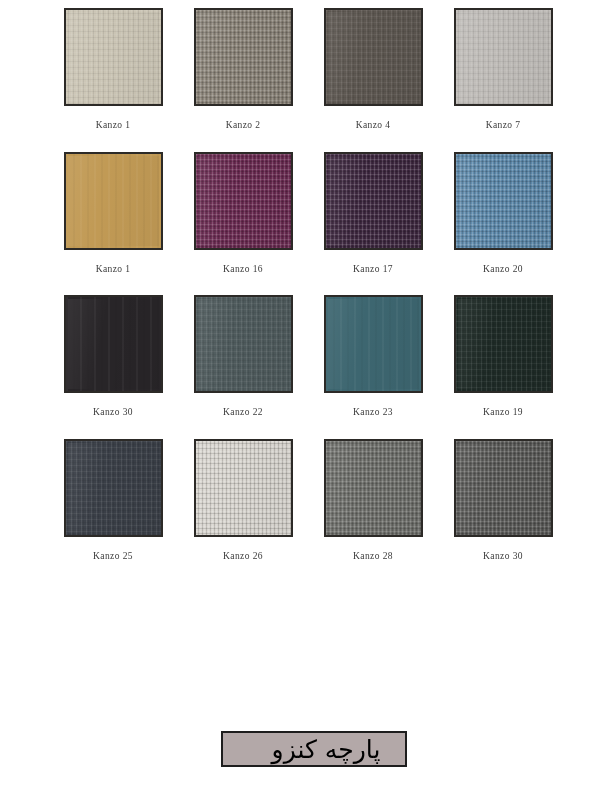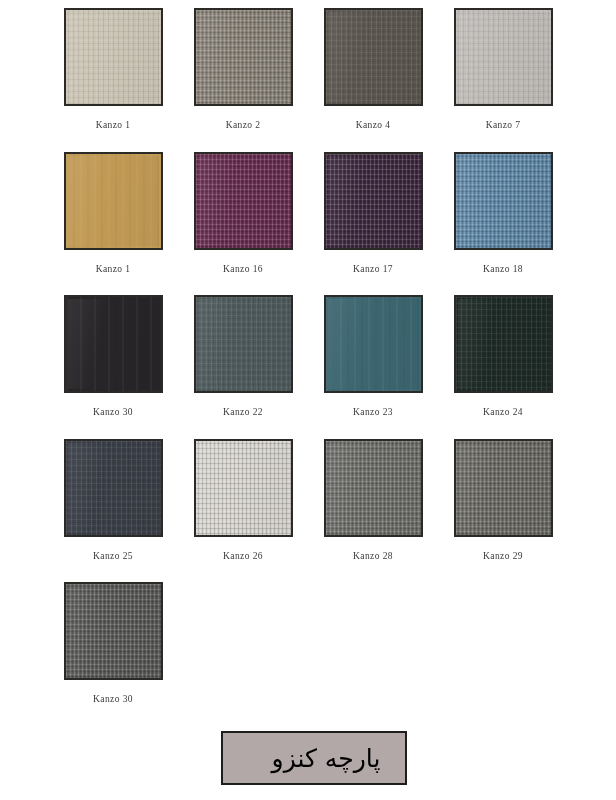--- a/index.html
+++ b/index.html
@@ -148,21 +148,21 @@
     text-align: center;
     white-space: nowrap;
     font-family: "Liberation Serif", "DejaVu Serif", serif;
   }
 
   #caption-box {
     position: absolute;
     left: 221px;
     top: 731px;
     width: 186px;
-    height: 54px;
+    height: 36px;
     box-sizing: border-box;
     background: #b3a8a8;
     border: 2px solid #1d1d1d;
     display: flex;
     align-items: center;
     justify-content: center;
     padding-left: 24px;
   }
   #caption-text {
     direction: rtl;
@@ -248,21 +248,21 @@
       <div class="swatch-label">Kanzo 17</div>
     </div>
     <div class="swatch-cell">
       <div class="chip-wrap">
         <div class="chip tex-strong" style="background-color: rgb(93, 137, 171); border-color: rgb(44, 42, 39);">
           <div class="weave-v"></div>
           <div class="weave-h"></div>
           <div class="sheen"></div>
         </div>
       </div>
-      <div class="swatch-label">Kanzo 18</div>
+      <div class="swatch-label">Kanzo 20</div>
     </div>
     <div class="swatch-cell">
       <div class="chip-wrap">
         <div class="chip tex-smooth" style="background-color: rgb(40, 37, 40); border-color: rgb(44, 42, 39);">
           <div class="weave-v"></div>
           <div class="weave-h"></div>
           <div class="sheen"></div>
         </div>
       </div>
       <div class="swatch-label">Kanzo 30</div>
@@ -288,21 +288,21 @@
       <div class="swatch-label">Kanzo 23</div>
     </div>
     <div class="swatch-cell">
       <div class="chip-wrap">
         <div class="chip " style="background-color: rgb(30, 42, 38); border-color: rgb(44, 42, 39);">
           <div class="weave-v"></div>
           <div class="weave-h"></div>
           <div class="sheen"></div>
         </div>
       </div>
-      <div class="swatch-label">Kanzo 24</div>
+      <div class="swatch-label">Kanzo 19</div>
     </div>
     <div class="swatch-cell">
       <div class="chip-wrap">
         <div class="chip " style="background-color: rgb(58, 63, 71); border-color: rgb(44, 42, 39);">
           <div class="weave-v"></div>
           <div class="weave-h"></div>
           <div class="sheen"></div>
         </div>
       </div>
       <div class="swatch-label">Kanzo 25</div>
@@ -319,30 +319,20 @@
     </div>
     <div class="swatch-cell">
       <div class="chip-wrap">
         <div class="chip tex-strong" style="background-color: rgb(110, 111, 107); border-color: rgb(44, 42, 39);">
           <div class="weave-v"></div>
           <div class="weave-h"></div>
           <div class="sheen"></div>
         </div>
       </div>
       <div class="swatch-label">Kanzo 28</div>
-    </div>
-    <div class="swatch-cell">
-      <div class="chip-wrap">
-        <div class="chip tex-strong" style="background-color: rgb(107, 106, 99); border-color: rgb(44, 42, 39);">
-          <div class="weave-v"></div>
-          <div class="weave-h"></div>
-          <div class="sheen"></div>
-        </div>
-      </div>
-      <div class="swatch-label">Kanzo 29</div>
     </div>
     <div class="swatch-cell">
       <div class="chip-wrap">
         <div class="chip tex-strong" style="background-color: rgb(90, 90, 88); border-color: rgb(44, 42, 39);">
           <div class="weave-v"></div>
           <div class="weave-h"></div>
           <div class="sheen"></div>
         </div>
       </div>
       <div class="swatch-label">Kanzo 30</div>

